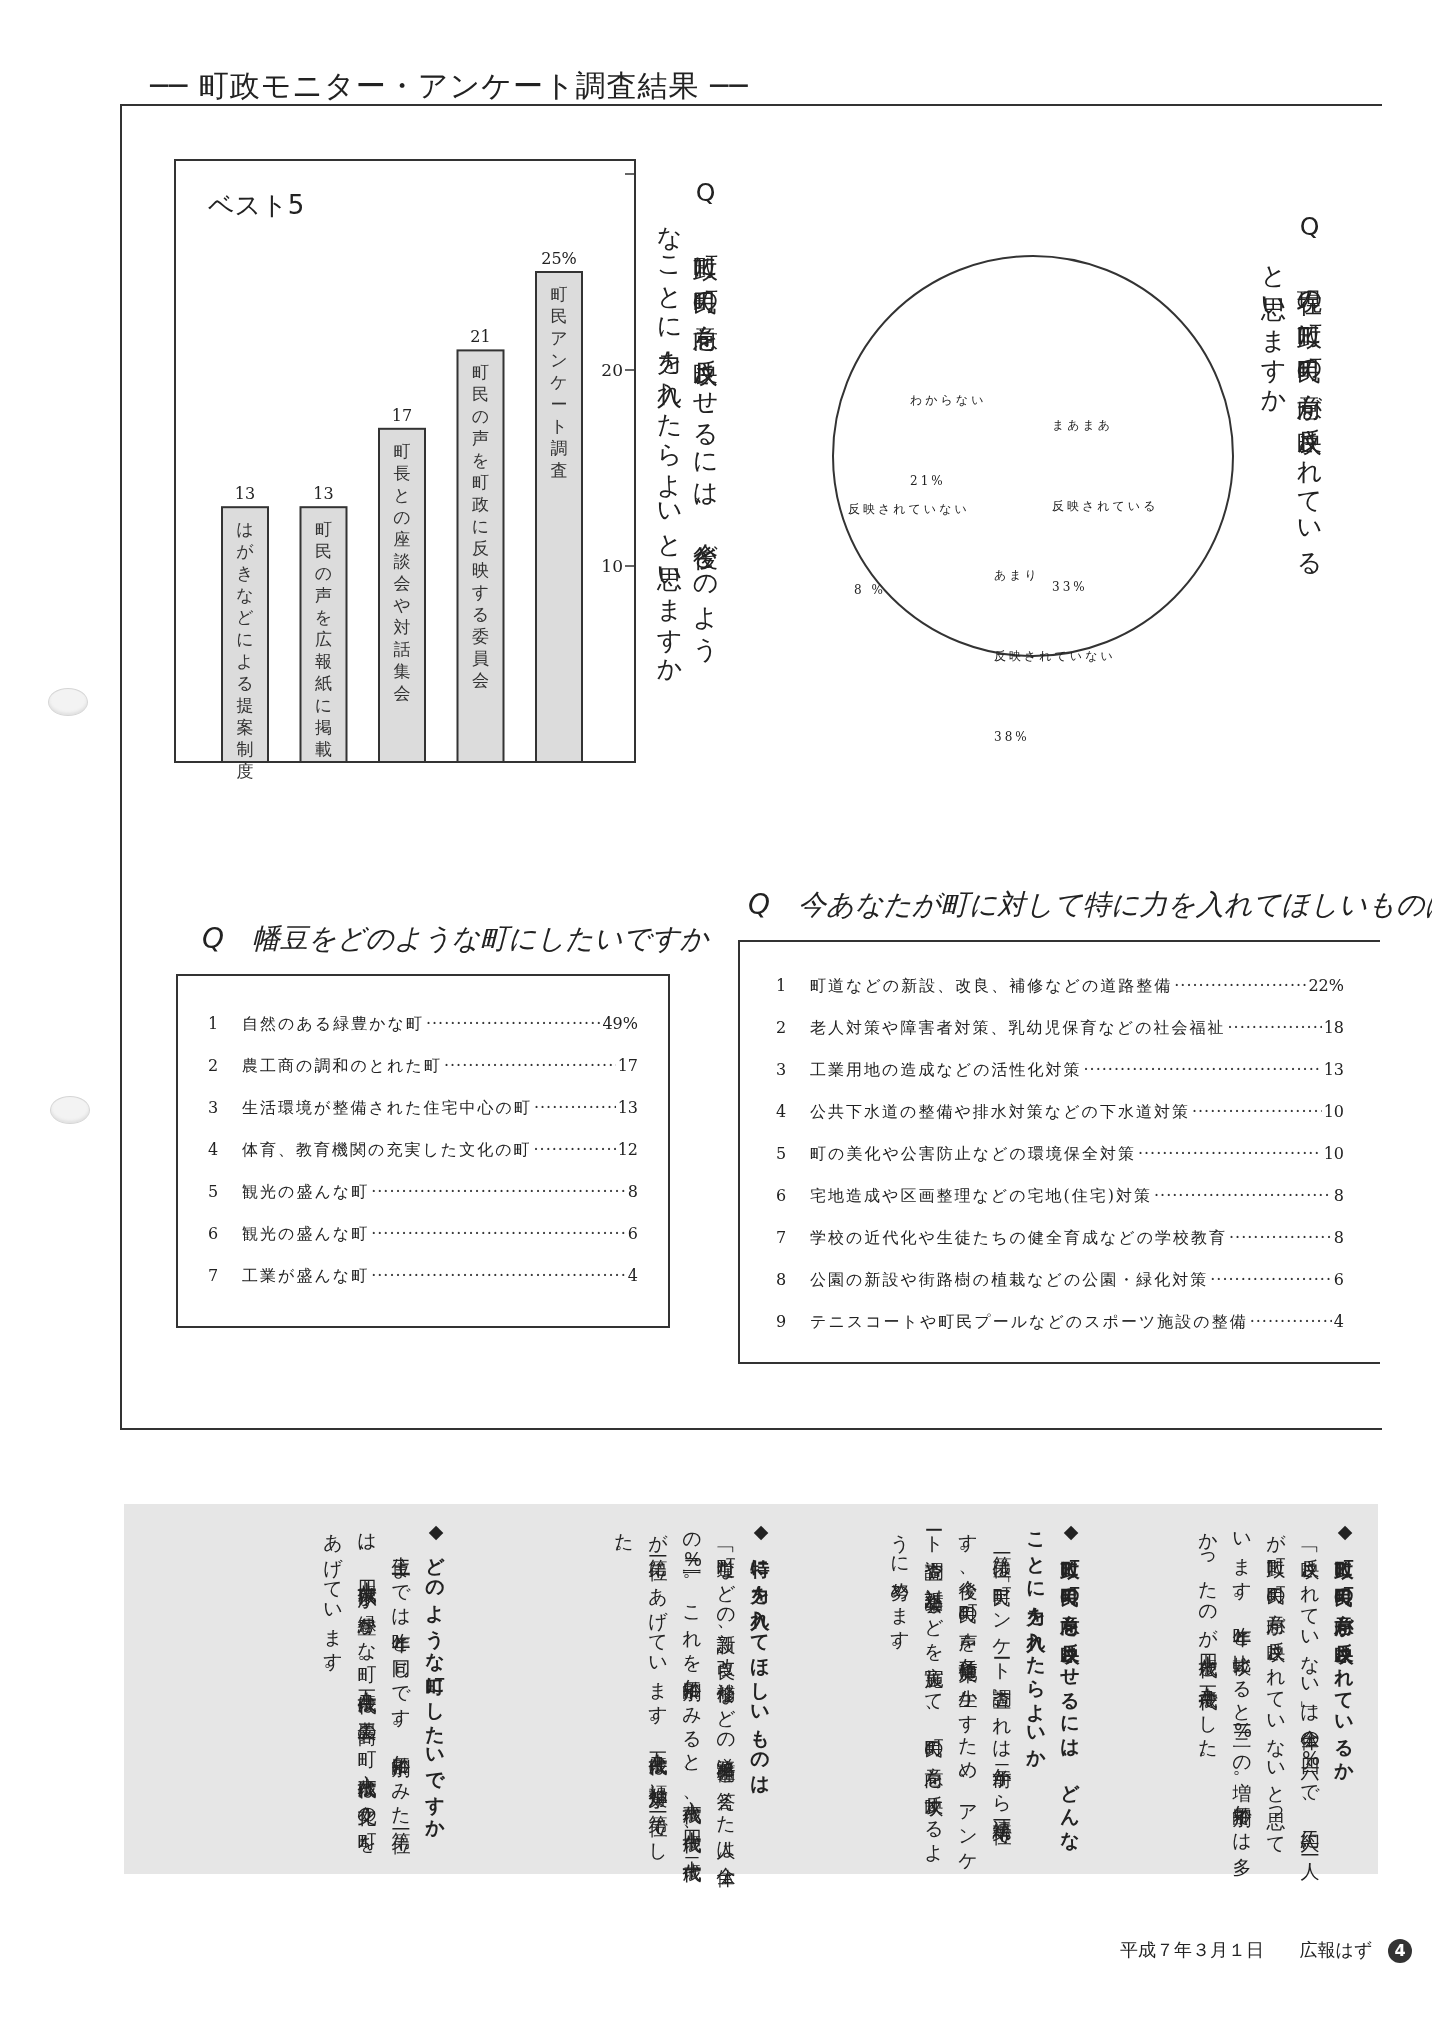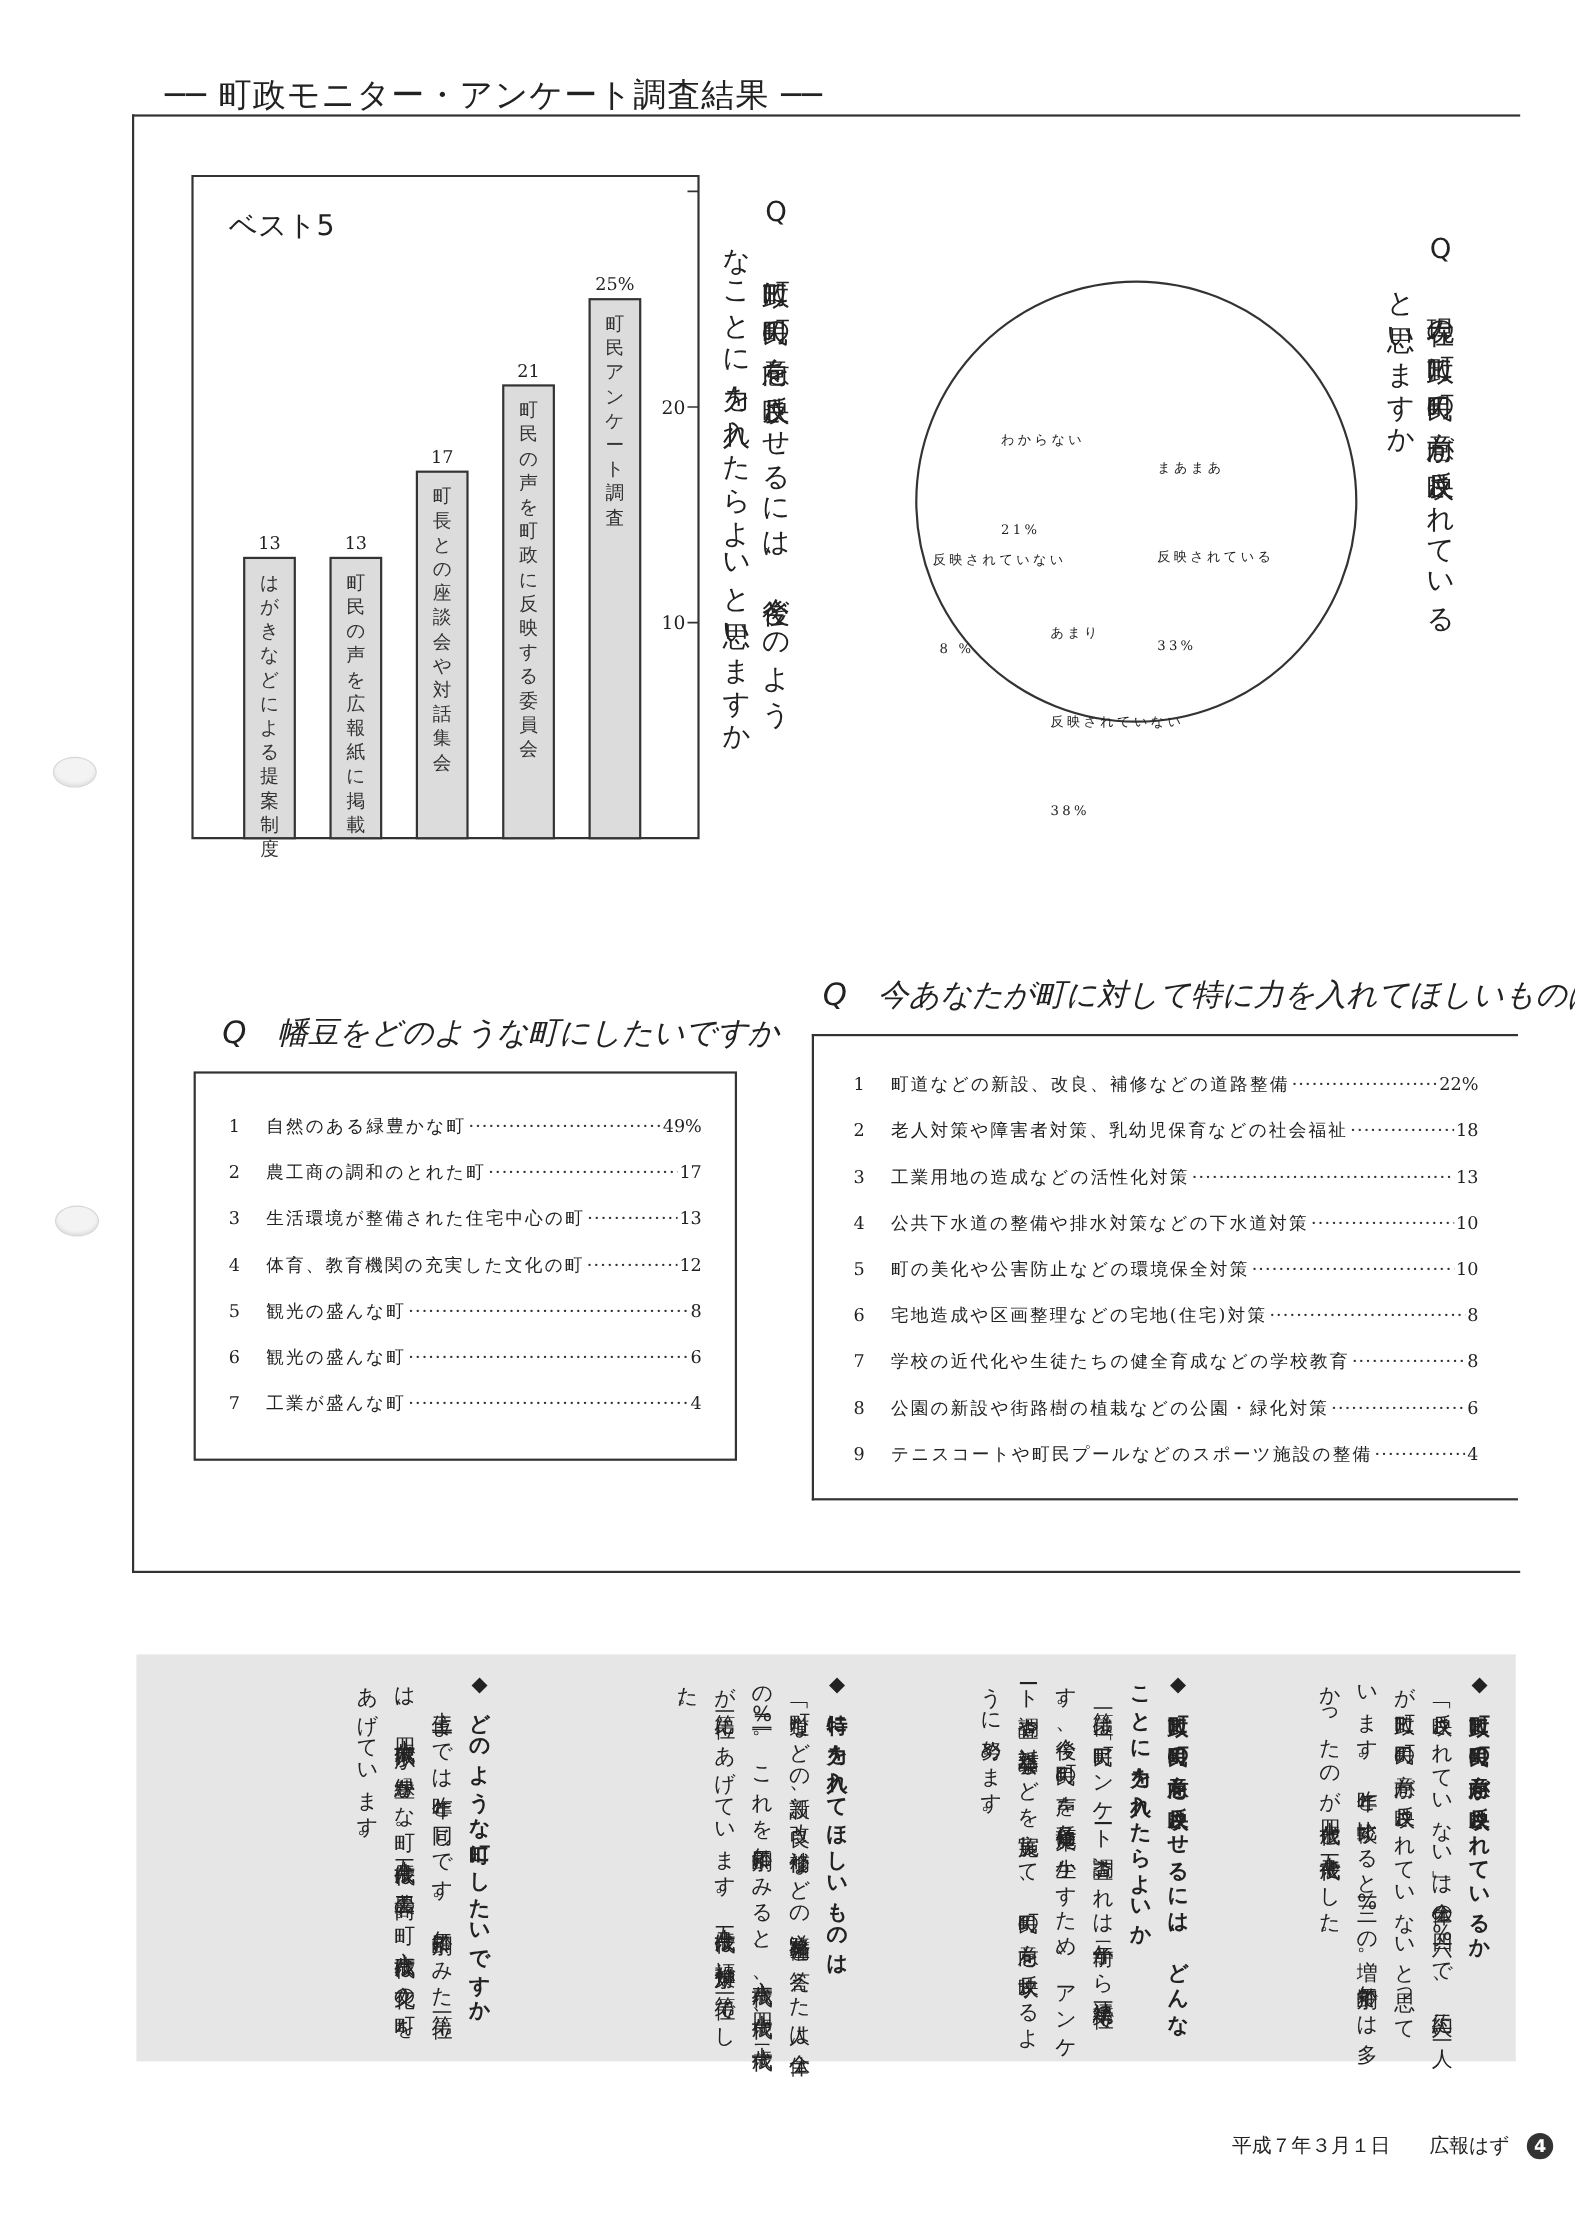--- a/index.html
+++ b/index.html
@@ -94,21 +94,21 @@
     <line x1="203" y1="216" x2="378.2613360087727" y2="312.35073482034306" stroke="#333" stroke-width="2"></line>
     <line x1="203" y1="216" x2="9.283367774273813" y2="265.73797743297104" stroke="#333" stroke-width="2" stroke-dasharray="12,7"></line>
     <line x1="203" y1="216" x2="9.283367774273785" y2="166.262022567029" stroke="#333" stroke-width="2"></line>
     <circle cx="203" cy="216" r="200" fill="#fff" stroke="#333" stroke-width="2"></circle>
   </svg>
 <div class="abs pie-label" id="pie-l0" style="left:1052px;top:358px;">
   <div>まあまあ</div>
   <div>反映されている</div>
   <div>33%</div>
 </div>
-<div class="abs pie-label" style="left:955px;top:508px;">
+<div class="abs pie-label" style="left:994px;top:508px;">
   <div>あまり</div>
   <div>反映されていない</div>
   <div>38%</div>
 </div>
 <div class="abs pie-label" style="left:848px;top:442px;">
   <div>反映されていない</div>
   <div style="padding-left:6px;">8 %</div>
 </div>
 <div class="abs pie-label" style="left:910px;top:333px;">
   <div>わからない</div>

